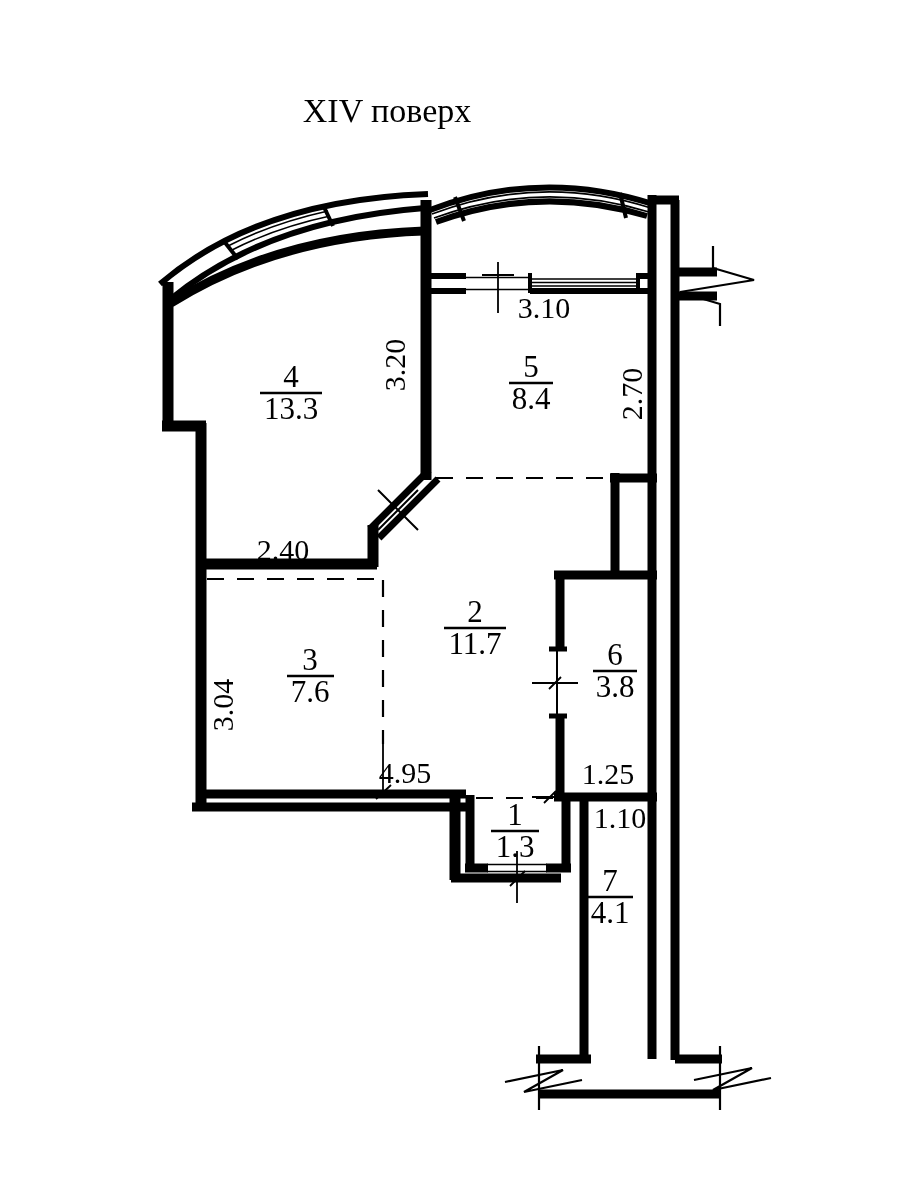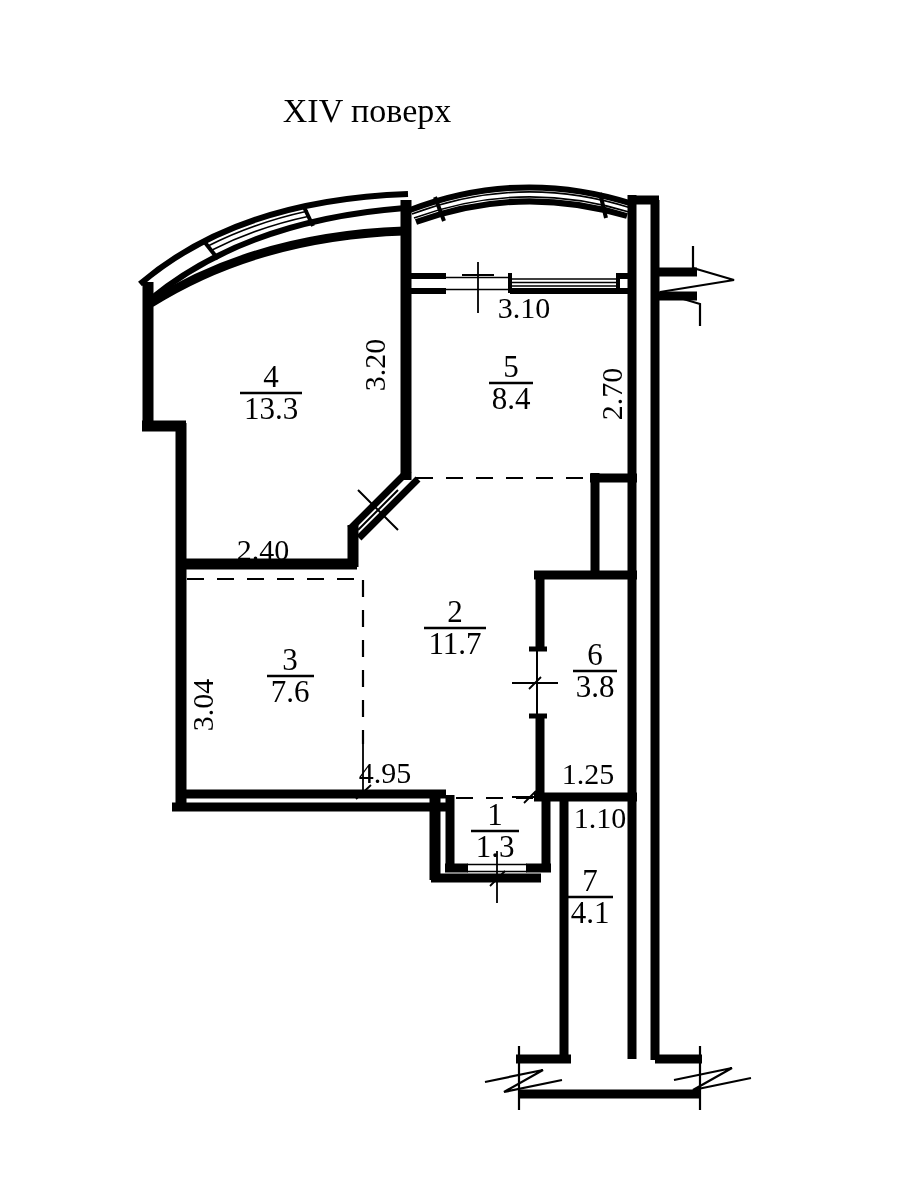--- a/index.html
+++ b/index.html
@@ -1,18 +1,19 @@
 <!DOCTYPE html>
 <html><head>
 <meta charset="utf-8">
 <style>
   html,body{margin:0;padding:0;background:#ffffff;}
   .canvas{
     position:relative;width:760px;height:1200px;background:#ffffff;overflow:hidden;
     font-family:"Liberation Serif","DejaVu Serif",serif;
+    padding-left:20px;
   }
   svg{display:block;}
   svg text{
     font-family:"Liberation Serif","DejaVu Serif",serif;
     fill:#000000;
   }
   .room-num,.room-area{font-size:31px;}
   .dim{font-size:30px;}
   .title{font-size:34px;}
 </style>

